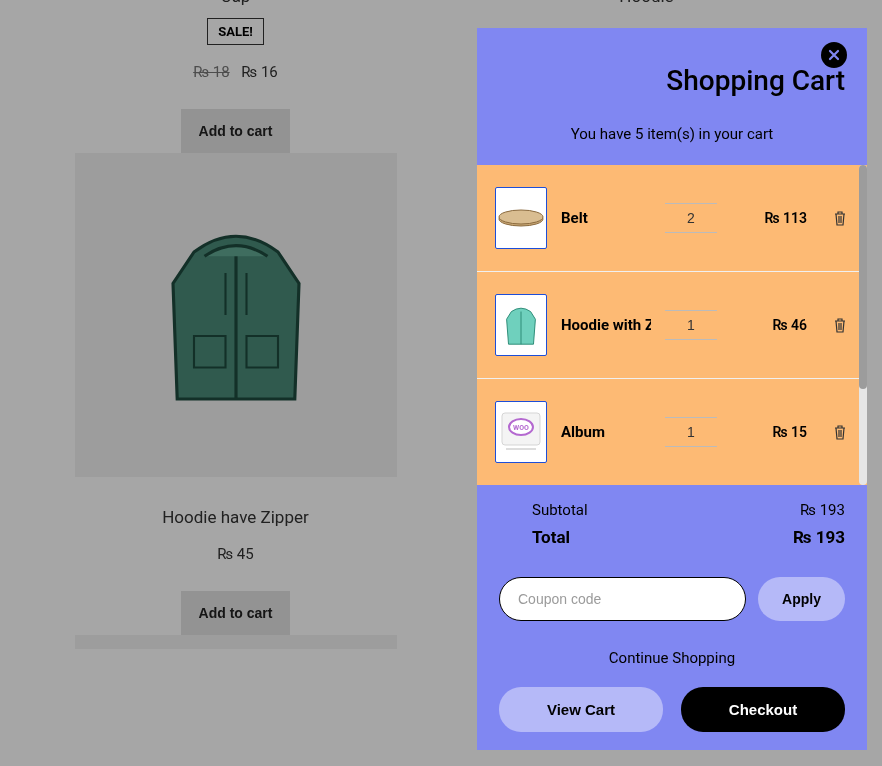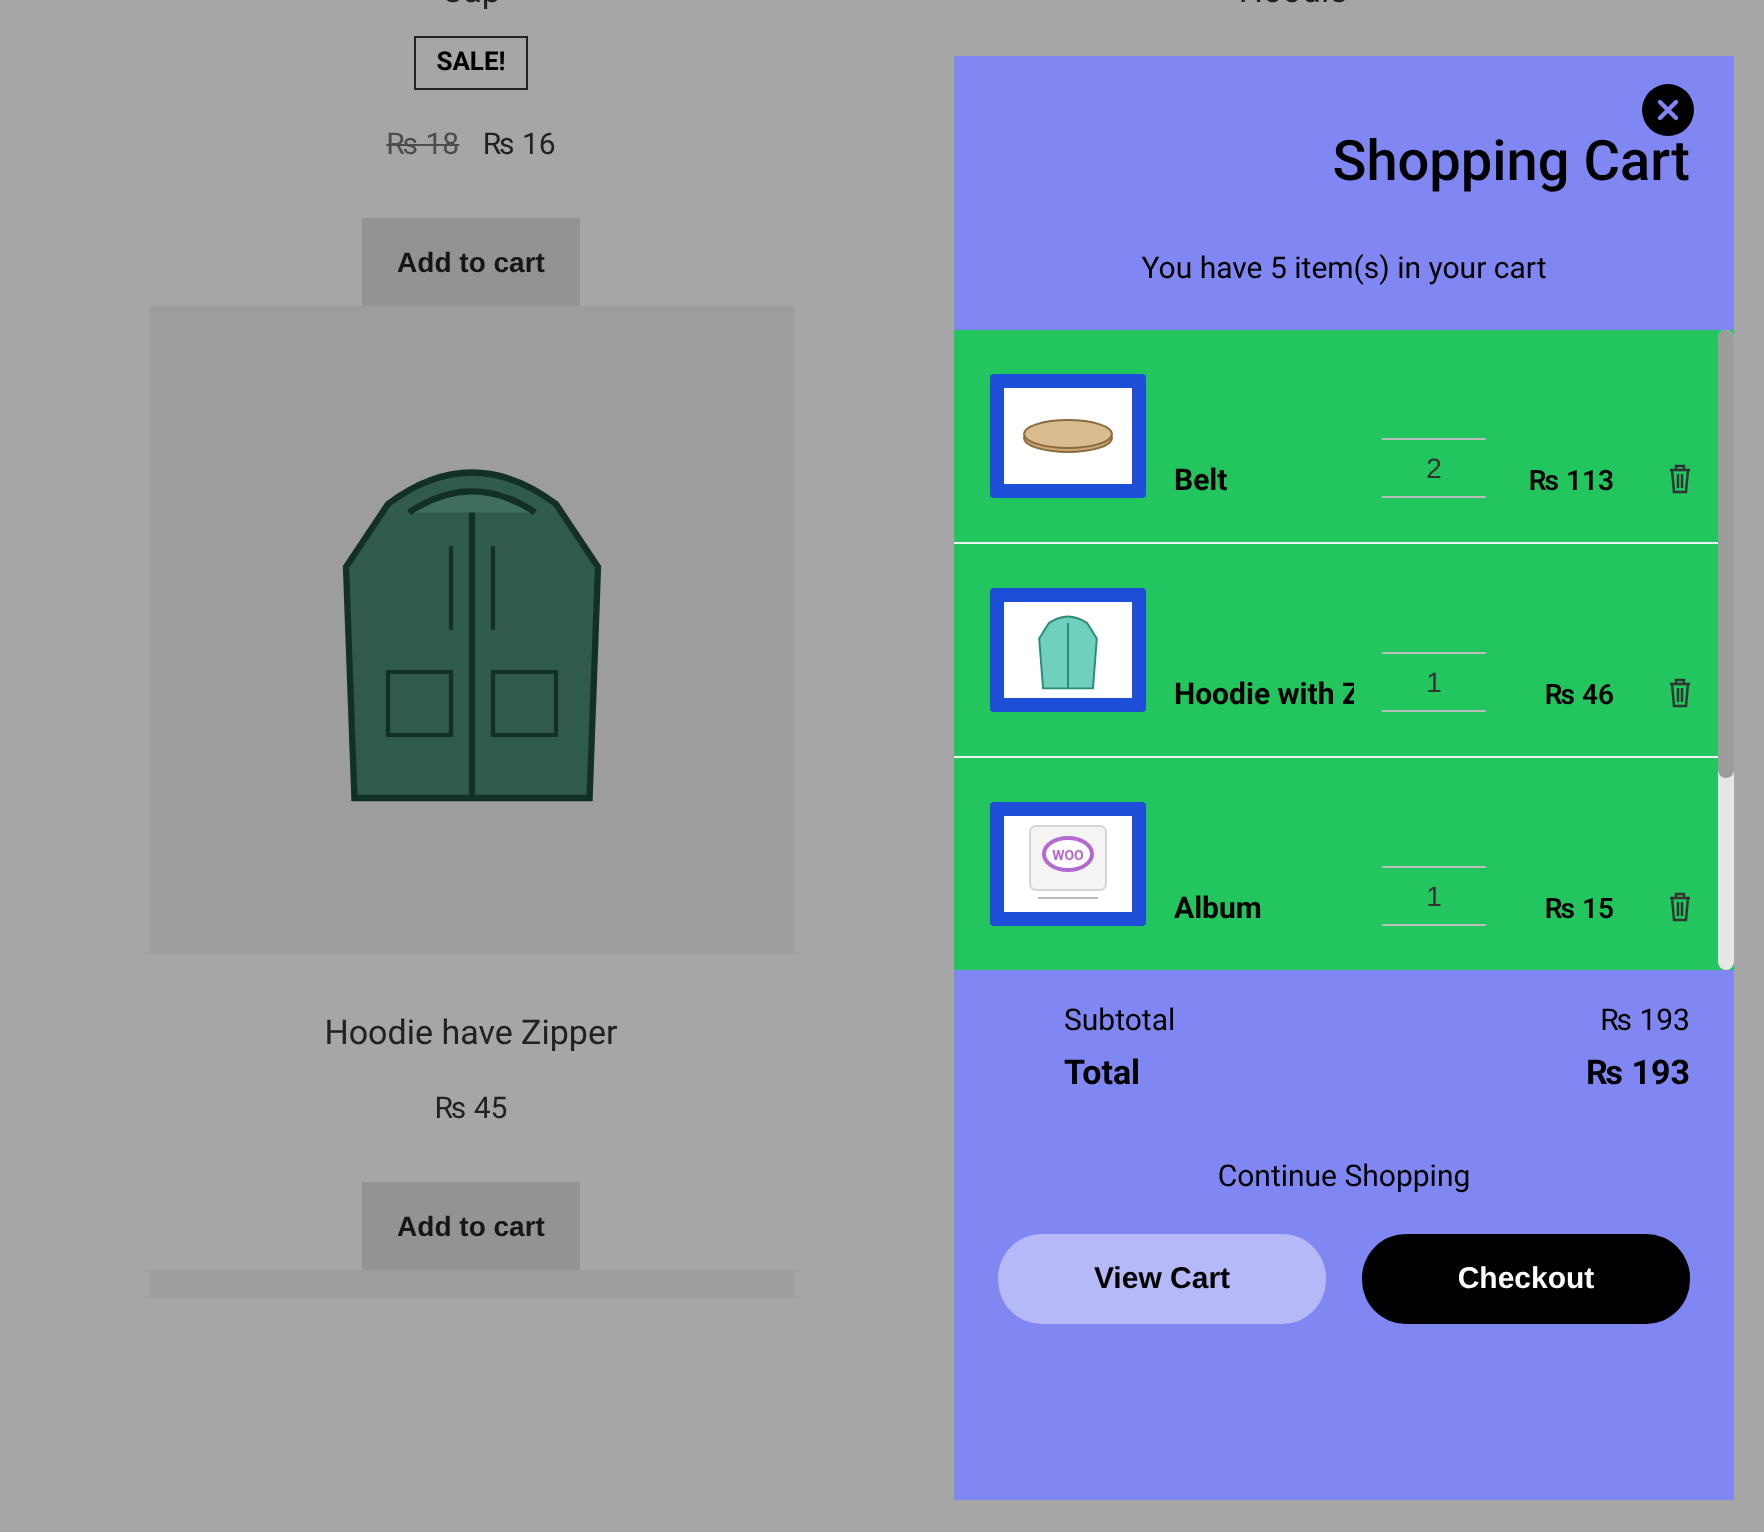--- a/index.html
+++ b/index.html
@@ -133,29 +133,29 @@
   .items-scroll-thumb {
     position: absolute;
     top: 0; right: 0;
     width: 8px;
     height: 70%;
     background: #9c9c9c;
     border-radius: 4px;
   }
   .cart-item {
     display: flex;
-    align-items: flex-end;
+    align-items: center;
     padding: 22px 18px;
-    background: #22c55e;
+    background: #fdba74;
     gap: 14px;
   }
   .cart-item + .cart-item { border-top: 1px solid #f0f0f0; }
   .cart-item .thumb {
-    width: 78px; height: 62px;
-    border: 7px solid #1d4ed8;
+    width: 52px; height: 62px;
+    border: 1px solid #1d4ed8;
     display: flex; align-items: center; justify-content: center;
     border-radius: 2px;
     background: #fff;
     font-size: 9px;
     color: #999;
     text-align: center;
     overflow: hidden;
   }
   .cart-item .name {
     flex: 0 0 90px;
@@ -384,20 +384,24 @@
     <div class="tot-row">
       <span class="tot-label">Subtotal</span>
       <span class="tot-val">₨ 193</span>
     </div>
     <div class="tot-row total">
       <span class="tot-label">Total</span>
       <span class="tot-val">₨ 193</span>
     </div>
   </div>
 
+  <div class="coupon-row">
+    <input class="coupon-input" placeholder="Coupon code" style="">
+    <button class="apply-btn">Apply</button>
+  </div>
 
   <div class="continue-link">Continue Shopping</div>
 
   <div class="drawer-actions">
     <button class="pill-btn view">View Cart</button>
     <button class="pill-btn checkout">Checkout</button>
   </div>
 </aside>
 
 </body></html>

